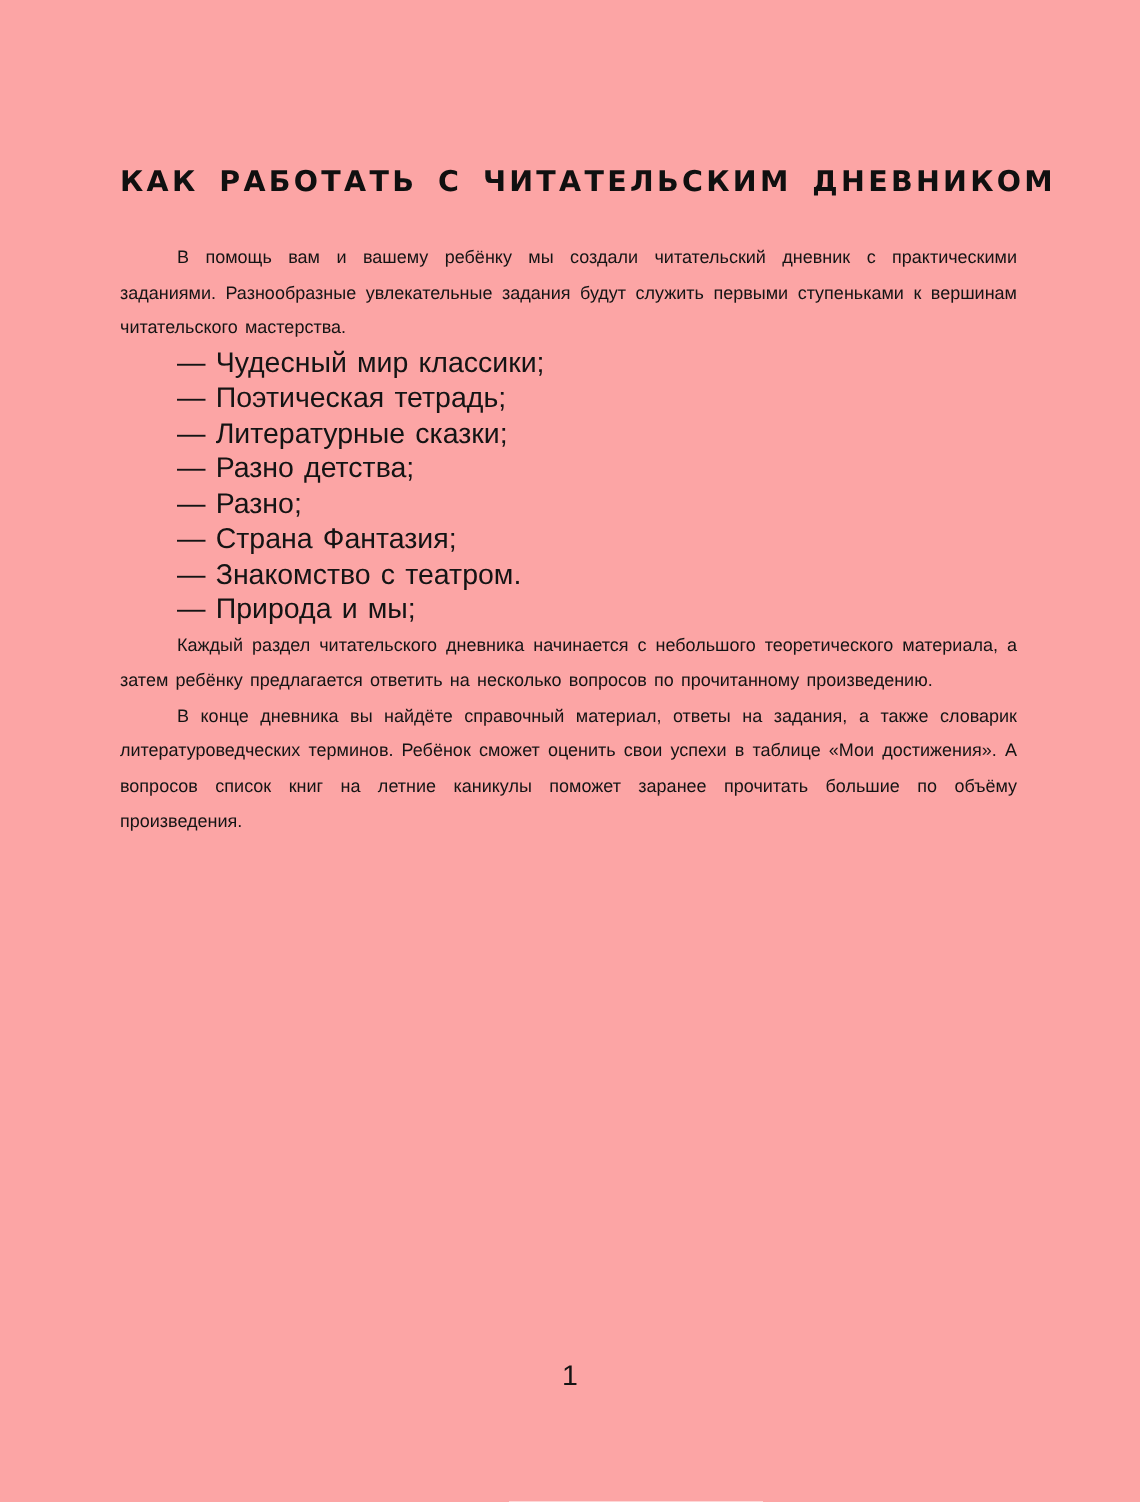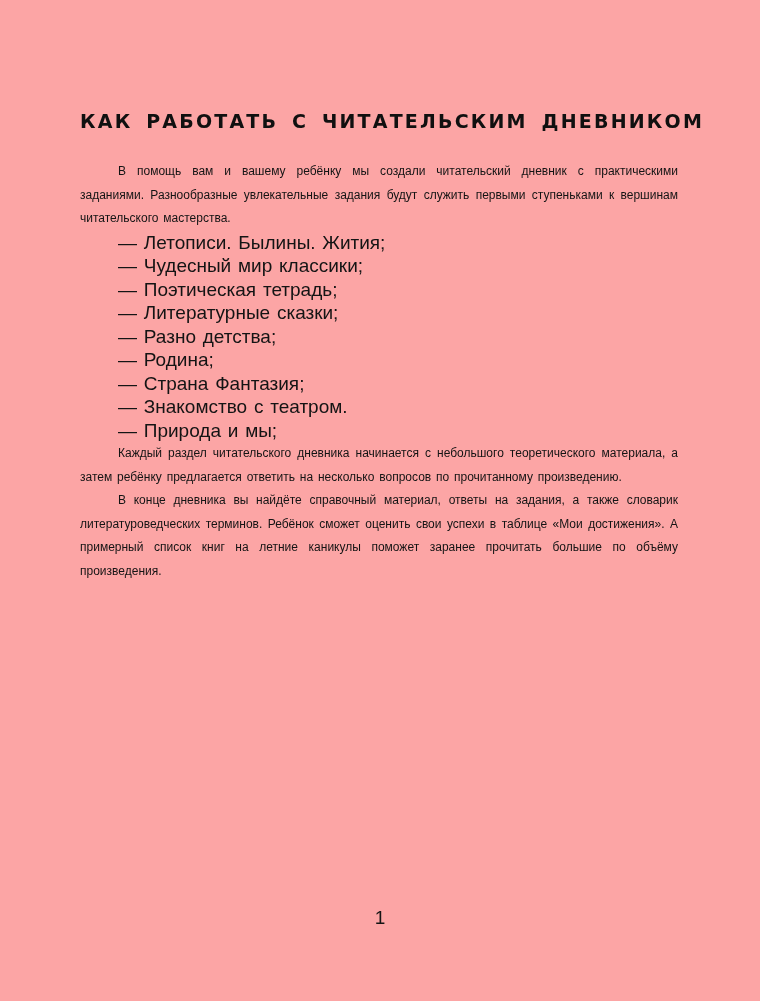--- a/index.html
+++ b/index.html
@@ -67,32 +67,31 @@
 <body>
 
 <div class="sheet">
 
   <h1 class="chapter-title">КАК РАБОТАТЬ С ЧИТАТЕЛЬСКИМ ДНЕВНИКОМ</h1>
 
   <p class="para">В помощь вам и вашему ребёнку мы создали чи­тательский дневник с практическими заданиями. Разно­образные увлекательные задания будут служить первыми ступеньками к вершинам читательского мастерства.</p>
 
 
   <div class="sections-list">
-    <p class="section-item">— Летописи. Былины. Жития;</p>
     <p class="section-item">— Чудесный мир классики;</p>
     <p class="section-item">— Поэтическая тетрадь;</p>
     <p class="section-item">— Литературные сказки;</p>
     <p class="section-item">— Разно детства;</p>
-    <p class="section-item">— Родина;</p>
+    <p class="section-item">— Разно;</p>
     <p class="section-item">— Страна Фантазия;</p>
     <p class="section-item">— Знакомство с театром.</p>
     <p class="section-item">— Природа и мы;</p>
   </div>
 
   <p class="para">Каждый раздел читательского дневника начинается с небольшого теоретического материала, а затем ребёнку предлагается ответить на несколько вопросов по прочи­танному произведению.</p>
 
-  <p class="para">В конце дневника вы найдёте справочный материал, ответы на задания, а также словарик литературоведче­ских терминов. Ребёнок сможет оценить свои успехи в таблице «Мои достижения». А примерный список книг на летние каникулы поможет заранее прочитать боль­шие по объёму произведения.</p>
+  <p class="para">В конце дневника вы найдёте справочный материал, ответы на задания, а также словарик литературоведче­ских терминов. Ребёнок сможет оценить свои успехи в таблице «Мои достижения». А вопросов список книг на летние каникулы поможет заранее прочитать боль­шие по объёму произведения.</p>
 
 
 
   <div class="page-number">1</div>
 
 </div>
 
 </body></html>

